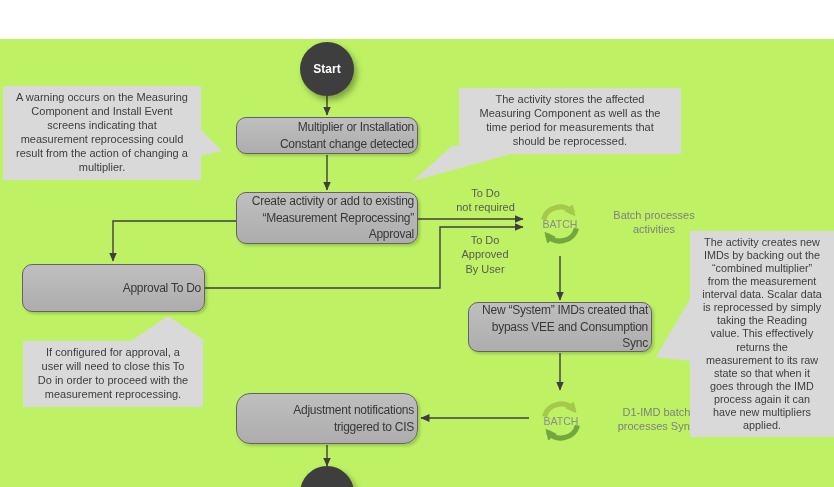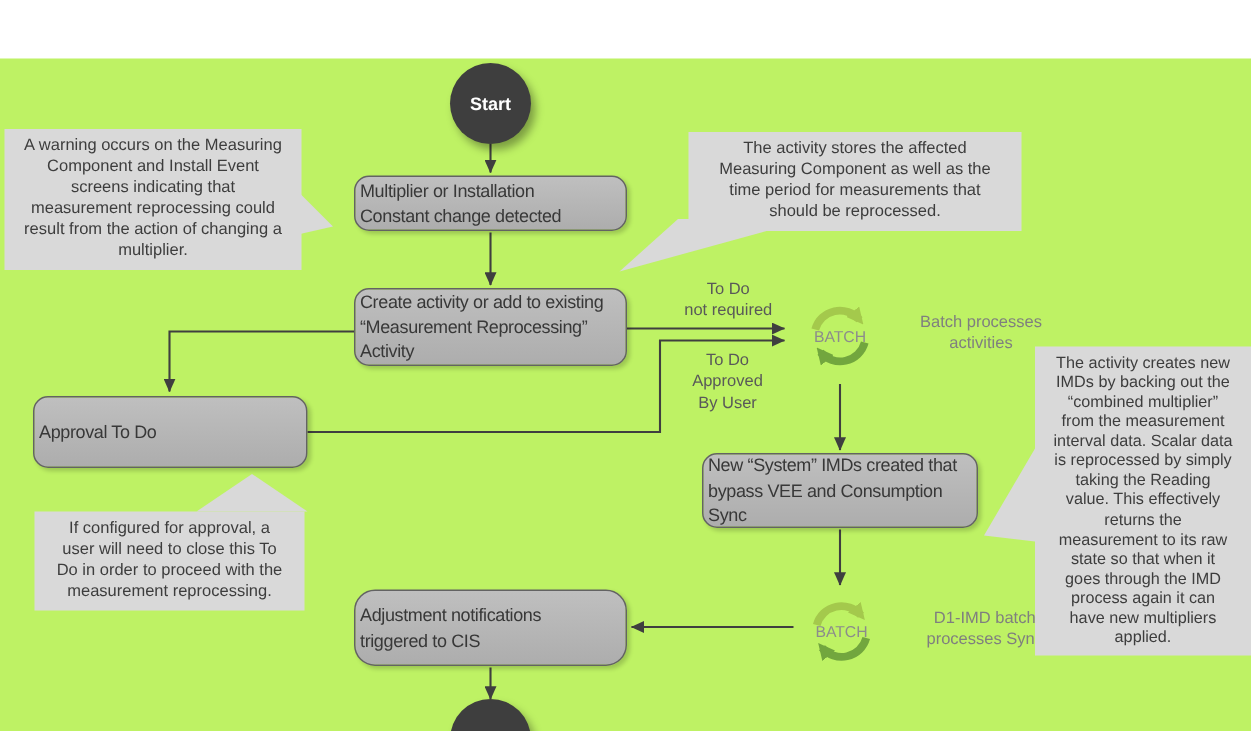--- a/index.html
+++ b/index.html
@@ -7,21 +7,21 @@
     position:relative; width:834px; height:487px; background:#bef264;
     font-family:"Liberation Sans", sans-serif; overflow:hidden;margin-top:39px;
   }
   #wires { position:absolute; left:0; top:0; width:834px; height:487px; }
 
   .node {
     position:absolute; box-sizing:border-box;
     background:linear-gradient(180deg,#bfbfbf 0%,#adadad 100%);
     border:1.5px solid #636363; border-radius:10px;
     color:#383838; font-size:12px; letter-spacing:-0.25px; line-height:1.38;
-    display:flex; flex-direction:column; align-items:flex-start; justify-content:center;
+    display:flex; flex-direction:column; align-items:flex-end; justify-content:center;
     text-align:center; padding:2px 3px;
     box-shadow:2px 2px 3px rgba(0,0,0,0.18);
   }
   .node .ln { white-space:nowrap; }
 
   .terminal {
     position:absolute; width:54px; height:54px; border-radius:50%;
     background:#3e3e3e; color:#ffffff; font-weight:bold; font-size:12px;
     display:flex; align-items:center; justify-content:center;
     box-shadow:3px 4px 6px rgba(0,0,0,0.35);
@@ -87,21 +87,21 @@
   </div>
 
   <div class="node" style="left:236px; top:78px; width:182px; height:37px;">
     <div class="ln">Multiplier or Installation</div>
     <div class="ln">Constant change detected</div>
   </div>
 
   <div class="node" style="left:236px; top:153px; width:182px; height:52px;">
     <div class="ln">Create activity or add to existing</div>
     <div class="ln">“Measurement Reprocessing”</div>
-    <div class="ln">Activity</div>
+    <div class="ln">Approval</div>
   </div>
 
   <div class="node" style="left:22px; top:225px; width:183px; height:48px;">
     <div class="ln">Approval To Do</div>
   </div>
 
   <div class="node" style="left:468px; top:263px; width:184px; height:50px;">
     <div class="ln">New “System” IMDs created that</div>
     <div class="ln">bypass VEE and Consumption</div>
     <div class="ln">Sync</div>

